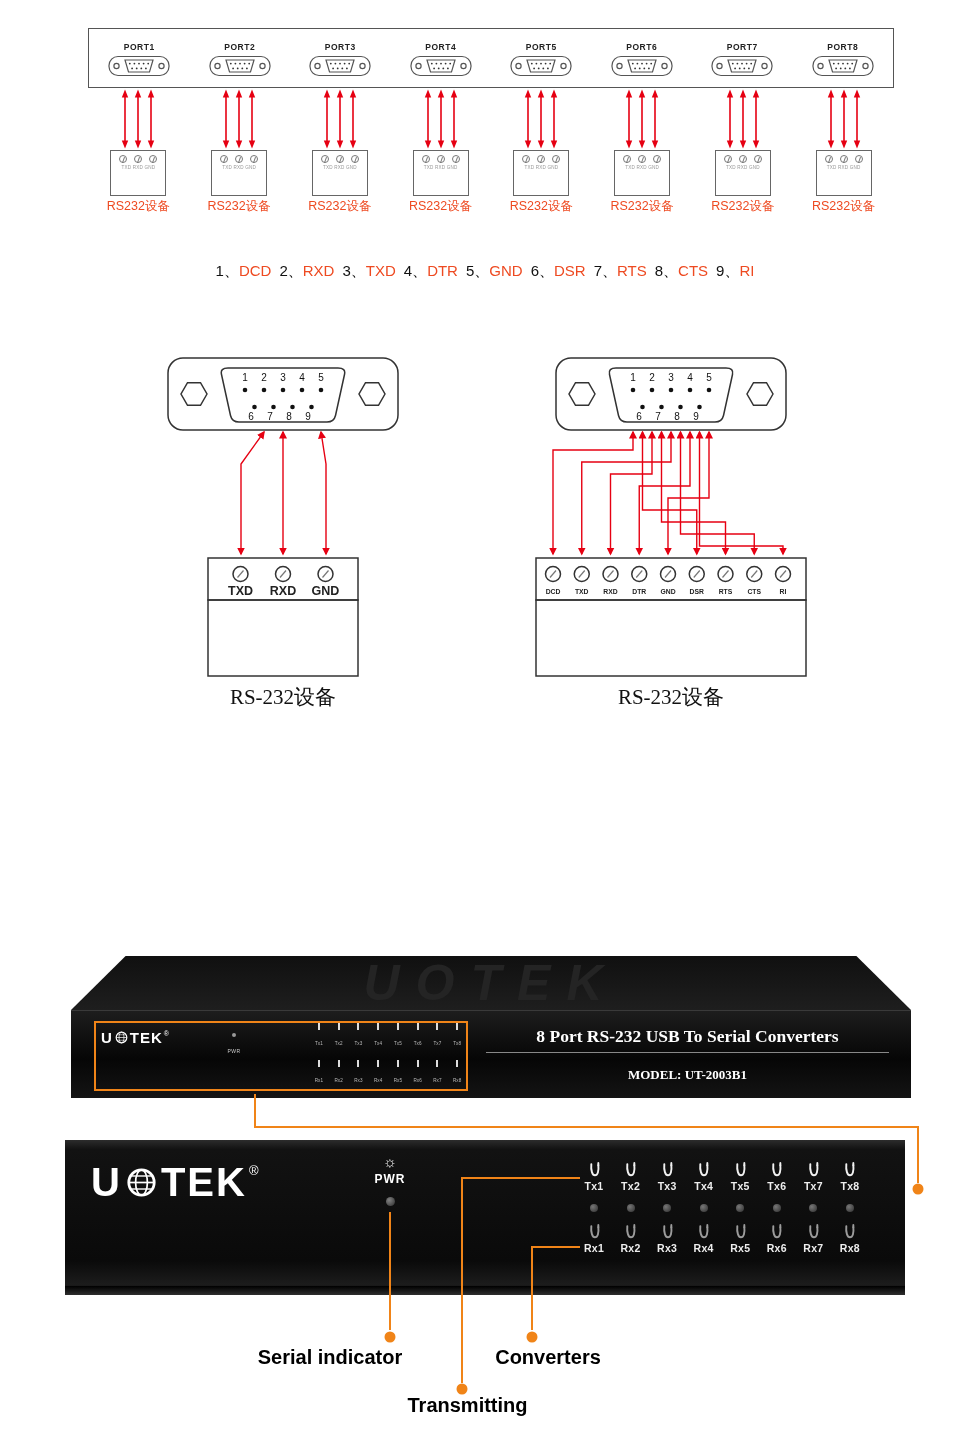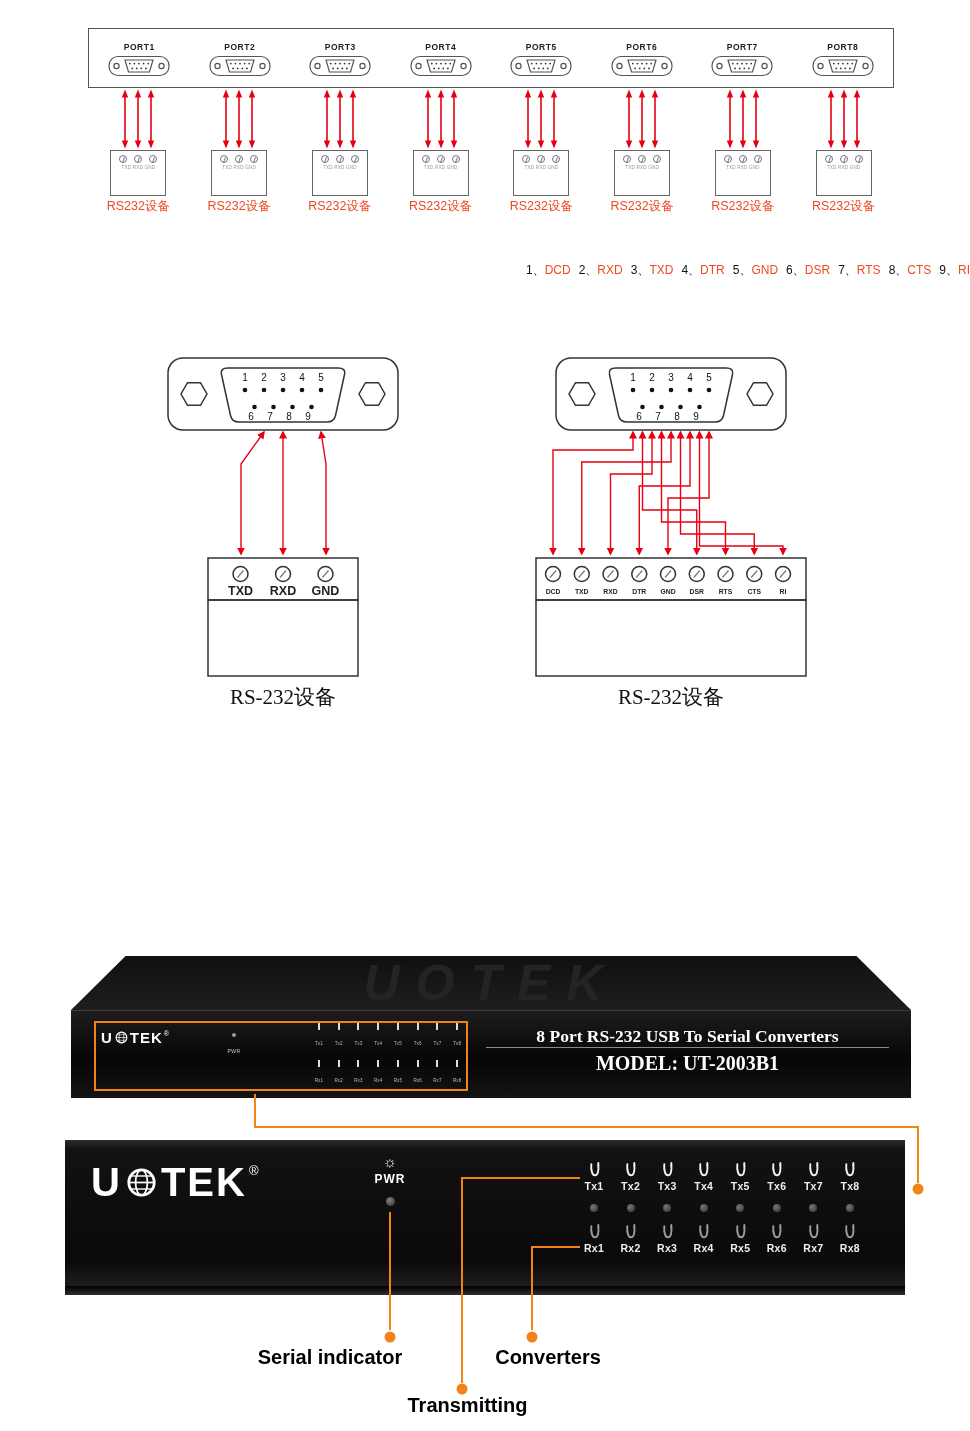--- a/index.html
+++ b/index.html
@@ -31,21 +31,21 @@
   .tb-col{flex:1;display:flex;justify-content:center}
   .tb-box{width:56px;height:46px;border:1px solid #666;background:#fff;text-align:center;padding-top:4px}
   .screws{display:flex;justify-content:center;gap:7px}
   .screw{width:8px;height:8px;border:1px solid #777;border-radius:50%;position:relative}
   .screw::after{content:"";position:absolute;left:3px;top:.5px;width:1px;height:6px;background:#777;transform:rotate(20deg)}
   .tb-label{font-size:4.6px;color:#999;margin-top:2px;letter-spacing:.2px;white-space:nowrap}
   .rs-row{}
   .rs-col{flex:1;text-align:center}
   .rs-label{font-size:12.5px;color:var(--accent-red)}
   
-  .legend{position:absolute;top:262px;left:0;width:100%;display:flex;justify-content:flex-end;gap:8px;font-size:12px}
+  .legend{position:absolute;top:262px;left:0;width:100%;display:flex;justify-content:center;gap:8px;font-size:15px}
   .legend-item{white-space:nowrap}
   .legend-num{color:#111}
   .legend-name{color:var(--accent-red)}
   
   .diagram{position:absolute}
   .oline2{fill:none;stroke:#333;stroke-width:1.5}
   .pin{fill:#111}
   .pin-num{font-size:10px;fill:#111;text-anchor:middle;font-family:"Liberation Sans",sans-serif}
   .wire{fill:none;stroke:var(--arrow-red);stroke-width:1.4}
   .slot{stroke:#777;stroke-width:1.2}
@@ -66,22 +66,22 @@
   .pwr-sm{position:absolute;left:152px;top:22px;width:22px;text-align:center;color:#ccc}
   .pwr-sm i{display:block;width:4px;height:4px;border-radius:50%;background:#999;margin:0 auto 2px}
   .pwr-sm span{font-size:5px;letter-spacing:.4px}
   .ledgrid-sm{position:absolute;left:238px;top:12px;width:158px}
   .ledrow-sm{display:flex;margin-bottom:11px}
   .ledcell-sm{flex:1;text-align:center}
   .tick{display:block;width:2px;height:7px;background:#ddd;margin:0 auto 1px}
   .ledcell-label{font-size:4.6px;color:#bbb}
   .hlbox{position:absolute;left:23px;top:10px;width:374px;height:70px;border:2px solid var(--callout-orange);pointer-events:none}
   .dev1-text{position:absolute;left:415px;right:22px;top:15px;text-align:center;color:#fff;font-family:"Liberation Serif",serif;font-weight:bold}
-  .dev1-title{font-size:17.5px;border-bottom:1px solid #888}
-  .dev1-model{font-size:20px;margin-top:4px}
+  .dev1-title{font-size:17.5px;padding-bottom:5px;border-bottom:1px solid #888}
+  .dev1-model{font-size:13px;margin-top:14px}
   
   .dev2{position:absolute;left:65px;top:1140px;width:840px;height:155px;
     background:linear-gradient(180deg,#2c2c2c 0,#121212 6%,#0a0a0a 78%,#1c1c1c 93%,#060606)}
   .dev2-bottom{position:absolute;left:0;right:0;bottom:0;height:9px;background:linear-gradient(180deg,#000,#2e2e2e)}
   .logo-lg{position:absolute;left:26px;top:20px;font-size:40px;letter-spacing:2px;gap:2px}
   .logo-lg sup{font-size:13px;transform:translateY(-12px)}
   .globe-lg{width:31px;height:31px;color:#fff;margin:0 2px}
   .pwr-lg{position:absolute;left:302px;top:14px;width:46px;text-align:center;color:#fff}
   .pwr-icon{font-size:15px;line-height:16px}
   .pwr-text{font-size:12px;font-weight:bold;letter-spacing:1px;margin-top:2px}

